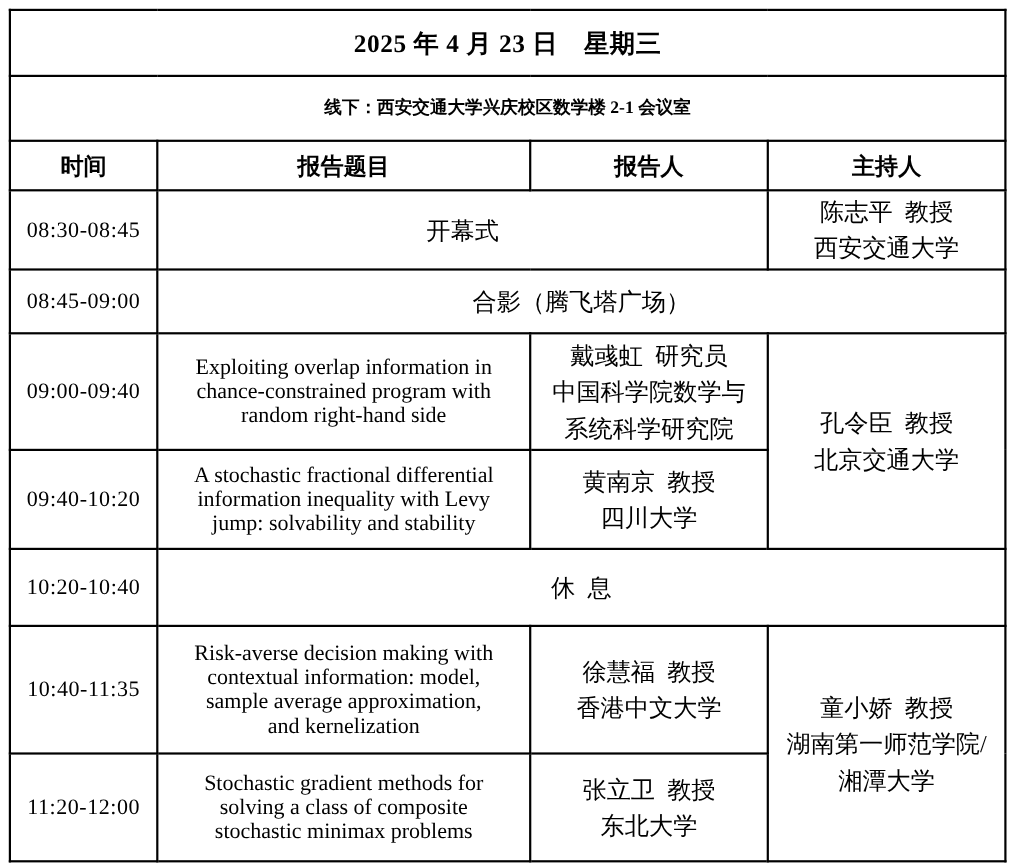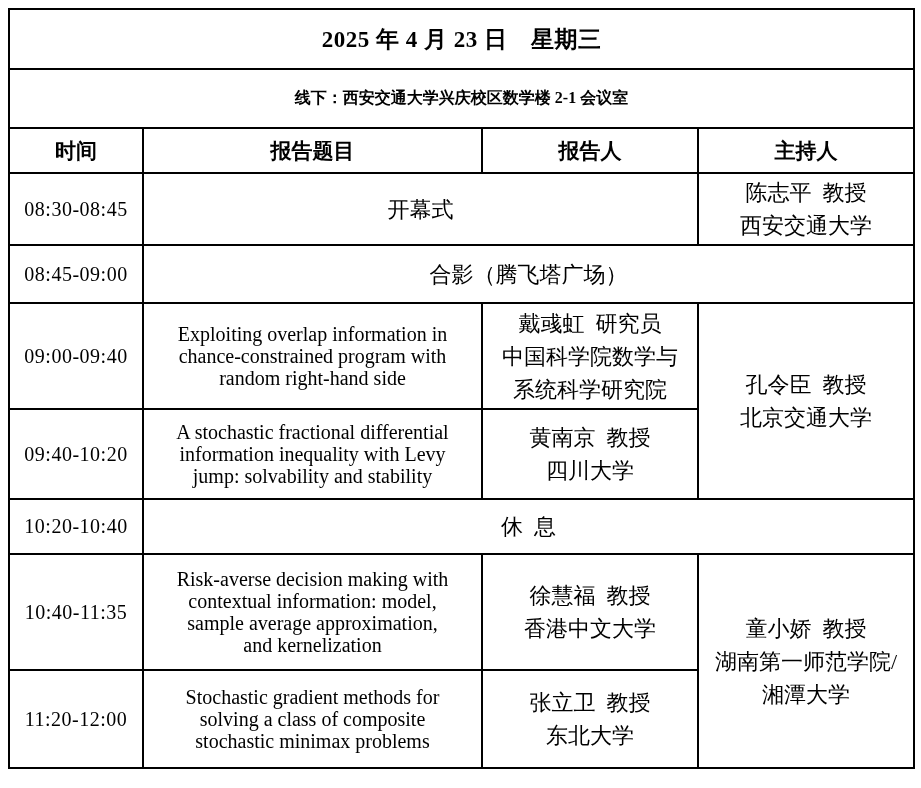--- a/index.html
+++ b/index.html
@@ -91,21 +91,21 @@
 
     <tr style="height:90px">
       <td class="time">09:40-10:20</td>
       <td class="title">A stochastic fractional differential
 information inequality with Levy
 jump: solvability and stability</td>
       <td class="zh">黄南京&nbsp;&nbsp;教授
 四川大学</td>
     </tr>
 
-    <tr style="height:55px">
+    <tr style="height:70px">
       <td class="time">10:20-10:40</td>
       <td colspan="3" class="event zh">休&nbsp;&nbsp;息</td>
     </tr>
 
     <tr style="height:116px">
       <td class="time">10:40-11:35</td>
       <td class="title">Risk-averse decision making with
 contextual information: model,
 sample average approximation,
 and kernelization</td>

